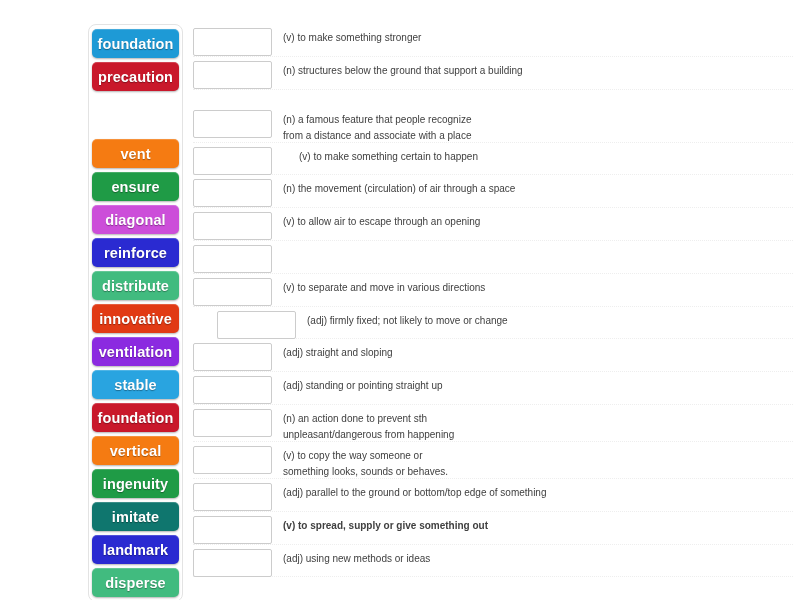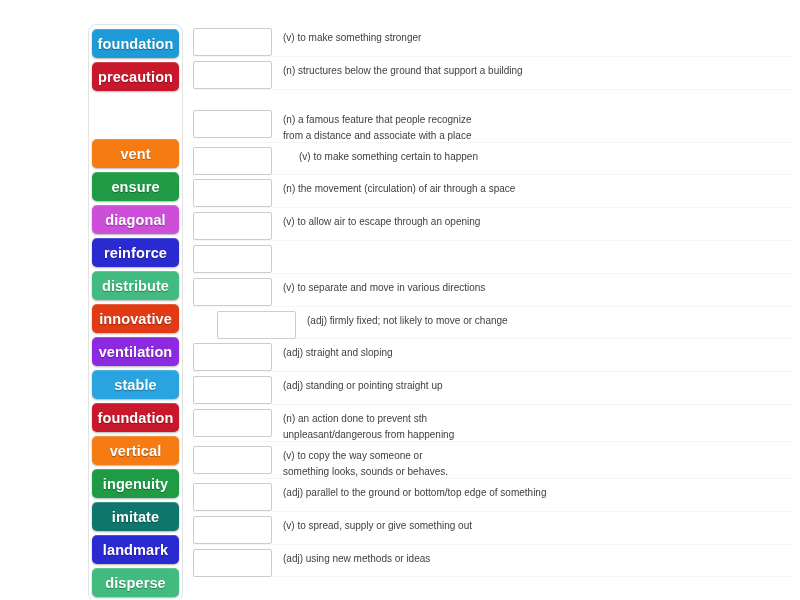--- a/index.html
+++ b/index.html
@@ -167,21 +167,21 @@
       </div>
       <div class="row" style="height: 37px;">
         <div class="drop-slot"></div>
         <div class="definition">(v) to copy the way someone or
 something looks, sounds or behaves.</div>
       </div>
       <div class="row" style="height: 32.8px;">
         <div class="drop-slot"></div>
         <div class="definition">(adj) parallel to the ground or bottom/top edge of something</div>
       </div>
-      <div class="row" style="height: 32.8px;">
+      <div class="row" style="height: 32.8px; font-weight: bold;">
         <div class="drop-slot"></div>
         <div class="definition">(v) to spread, supply or give something out</div>
       </div>
       <div class="row" style="height: 32.8px;">
         <div class="drop-slot"></div>
         <div class="definition">(adj) using new methods or ideas</div>
       </div>
     </div>
 
 </div>

